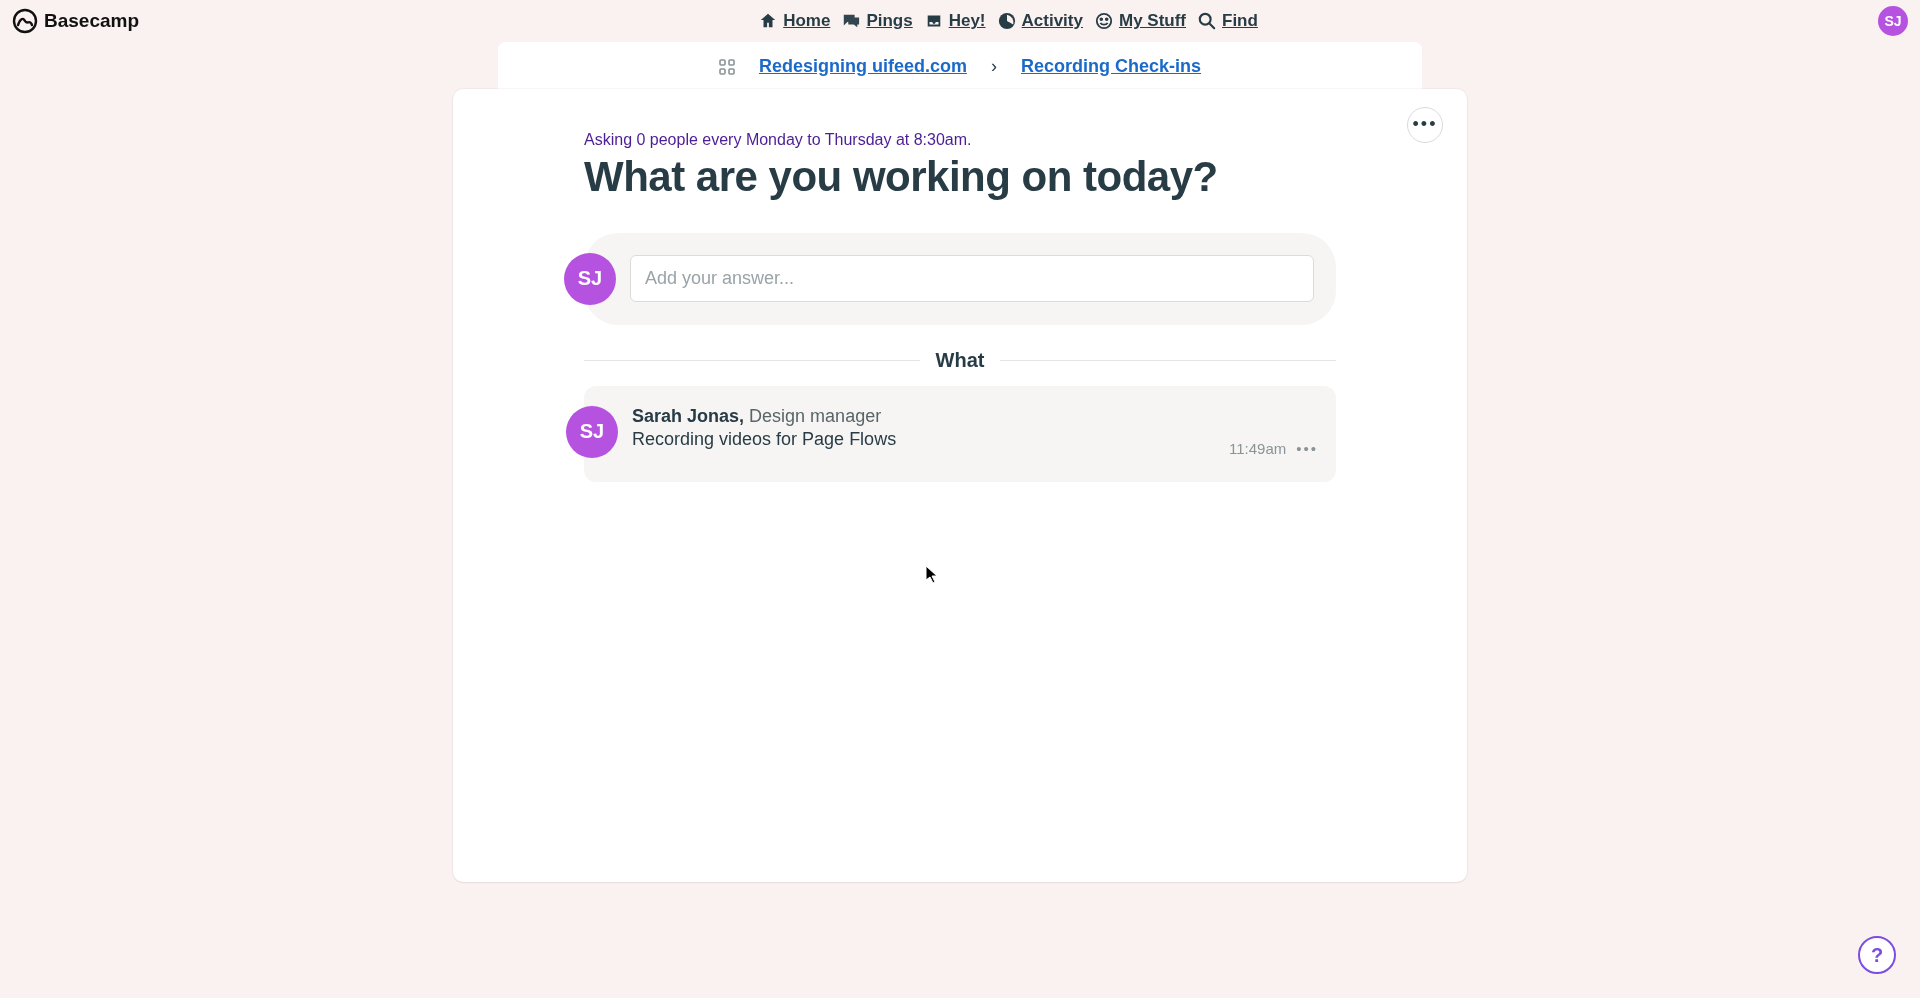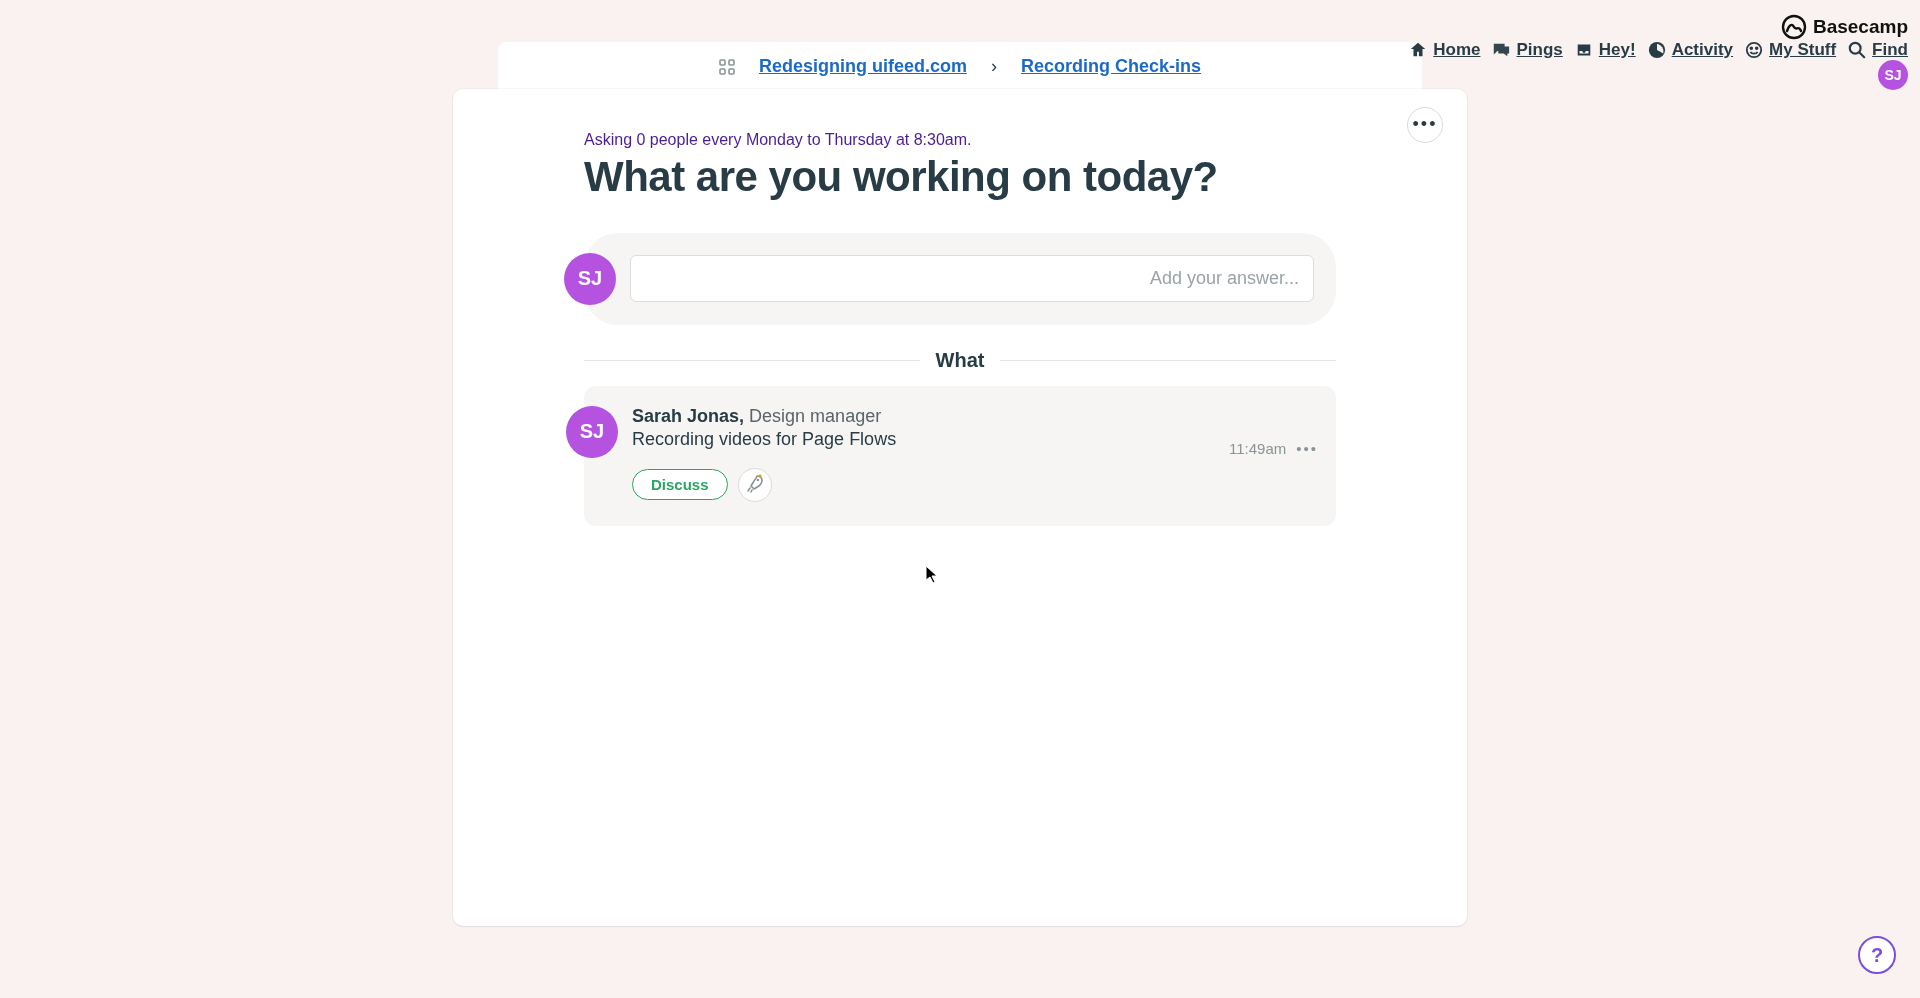--- a/index.html
+++ b/index.html
@@ -6,24 +6,23 @@
     body {
       font-family: -apple-system, BlinkMacSystemFont, "Segoe UI", Helvetica, Arial, sans-serif;
       background: #faf2f0;
       color: #283c46;
       min-height: 100vh;
     }
 
     
     .topnav {
       display: flex;
-      align-items: flex-end;
-      padding: 14px 12px;
+      align-items: center;
+      padding: 8px 12px;
       height: 42px;
-      flex-direction: column;
     }
     .logo {
       display: flex;
       align-items: center;
       gap: 6px;
       font-weight: 800;
       font-size: 19px;
       color: #111;
       cursor: pointer;
     }
@@ -159,21 +158,20 @@
       margin-left: -42px;
     }
     .answer-input {
       flex: 1;
       border: 1px solid #dcdcdc;
       border-radius: 6px;
       padding: 12px 14px;
       font-size: 18px;
       background: #fff;
       color: #000000;
-      text-align: right;
     }
     .answer-input::placeholder { color: #9aa3a7; }
 
     
     .divider {
       display: flex;
       align-items: center;
       margin: 24px 0 14px;
     }
     .divider::before, .divider::after {
@@ -397,33 +395,20 @@
     </div>
 
     <article class="entry">
       <div class="entry-avatar">SJ</div>
       <div class="entry-body">
         <div class="entry-header">
           <span class="entry-name">Sarah Jonas,</span>
           <span class="entry-role">Design manager</span>
         </div>
         <div class="entry-text">Recording videos for Page Flows</div>
-        <div class="entry-actions">
-          <button class="discuss-btn">Discuss</button>
-          <button class="boost-btn">
-            <span>
-              <svg width="20" height="20" viewBox="0 0 20 20" fill="none" stroke="#8a9497" stroke-width="1.6" stroke-linecap="round" stroke-linejoin="round">
-                <path d="M12 3c3 0 5 2 5 5 0 2-1 3-3 5l-5 3-3-3 3-5c2-2 3-5 3-5z"></path>
-                <circle cx="13" cy="7" r="1.2" fill="#8a9497" stroke="none"></circle>
-                <path d="M5 15l-2 3m4-1l-1 2"></path>
-                <path d="M15 2v2m1-1h-2" stroke="#d9a400"></path>
-              </svg>
-            </span>
-          </button>
-        </div>
       </div>
       <div class="entry-meta">
         <span>11:49am</span>
         <span class="entry-more">
           <span>•••</span>
         </span>
       </div>
     </article>
   </div>
 </main>

